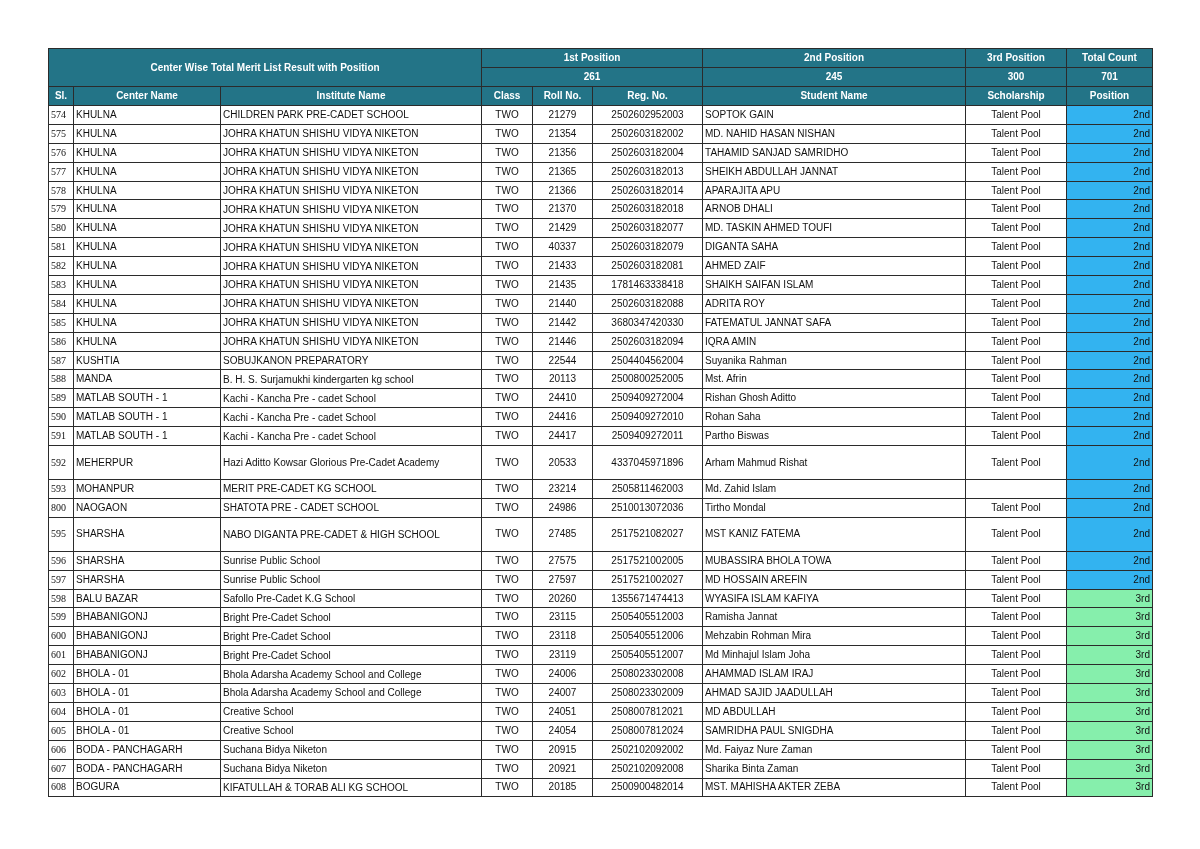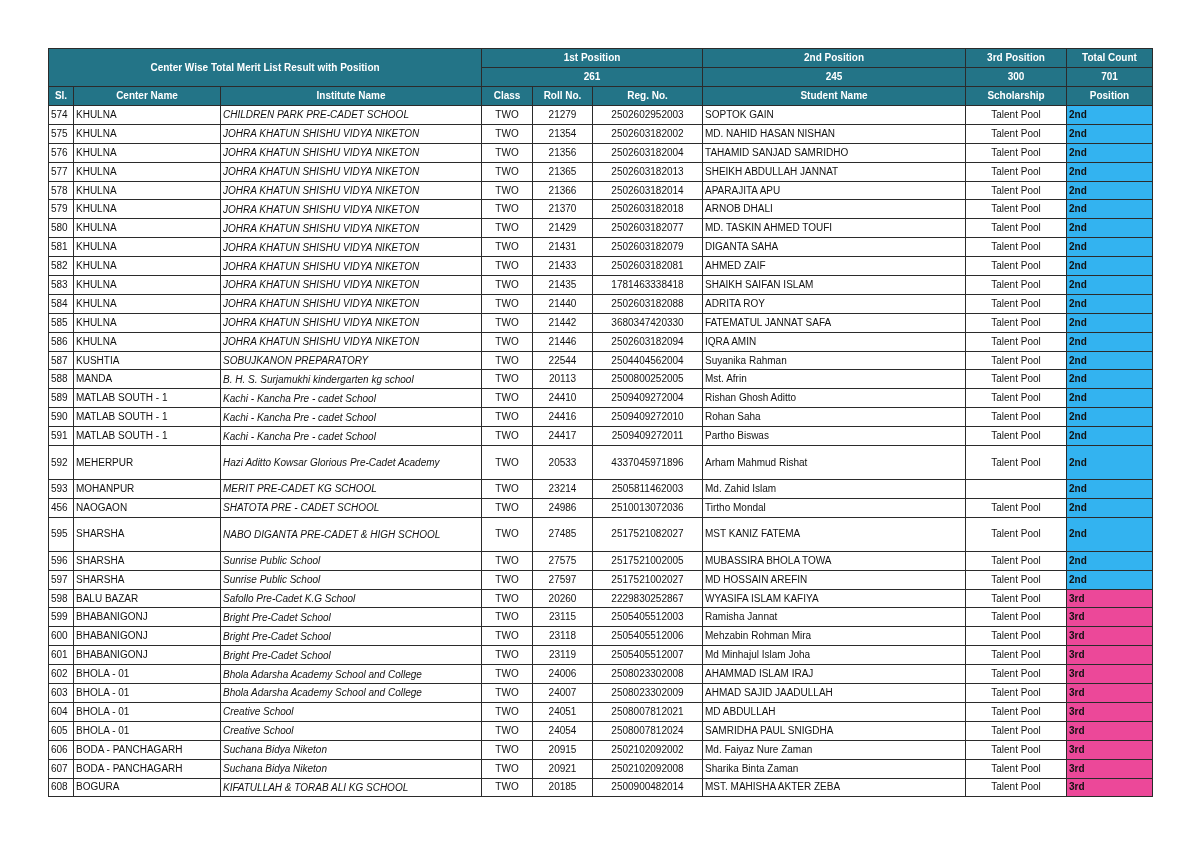--- a/index.html
+++ b/index.html
@@ -13,26 +13,26 @@
       border: 1px solid #2b2b2b; padding: 0 2px; line-height: 14px;
       white-space: nowrap; overflow: hidden;
     }
     thead th {
       background: #237487; color: #ffffff; font-weight: bold; text-align: center;
       border: 1px solid #a9d3dc; height: 18px;
     }
     thead tr.r3 th { height: 18px; margin-top: 32px; }
     tbody tr { height: 18.9px; }
     tbody tr.tall { height: 34px; }
-    tbody td.wrap { white-space: normal; line-height: 15px; font-style: italic; }
+    tbody td.wrap { white-space: normal; line-height: 15px; }
     td.c { text-align: center; }
-    td.sl { padding: 0 1px; }
-    td.pos { text-align: left; font-weight: bold; }
+    td.sl { padding: 0 1px; font-family: Liberation Serif, serif; }
+    td.pos { text-align: right; font-weight: normal; }
     td.pos.p2 { background: #33b3f0; }
-    td.pos.p3 { background: #ec4899; }
+    td.pos.p3 { background: #86efac; }
   </style>
 </head>
 <body>
 
 <table class="merit">
   <colgroup>
     <col style="width:25px">
     <col style="width:147px">
     <col style="width:261px">
     <col style="width:51px">
@@ -144,21 +144,21 @@
         <td class="c">2502603182077</td>
         <td>MD. TASKIN AHMED TOUFI</td>
         <td class="c">Talent Pool</td>
         <td class="pos p2">2nd</td>
       </tr>
       <tr>
         <td class="sl">581</td>
         <td>KHULNA</td>
         <td class="wrap">JOHRA KHATUN SHISHU VIDYA NIKETON</td>
         <td class="c">TWO</td>
-        <td class="c">21431</td>
+        <td class="c">40337</td>
         <td class="c">2502603182079</td>
         <td>DIGANTA SAHA</td>
         <td class="c">Talent Pool</td>
         <td class="pos p2">2nd</td>
       </tr>
       <tr>
         <td class="sl">582</td>
         <td>KHULNA</td>
         <td class="wrap">JOHRA KHATUN SHISHU VIDYA NIKETON</td>
         <td class="c">TWO</td>
@@ -283,21 +283,21 @@
         <td>MOHANPUR</td>
         <td class="wrap">MERIT PRE-CADET KG SCHOOL</td>
         <td class="c">TWO</td>
         <td class="c">23214</td>
         <td class="c">2505811462003</td>
         <td>Md. Zahid Islam</td>
         <td class="c"></td>
         <td class="pos p2">2nd</td>
       </tr>
       <tr>
-        <td class="sl">456</td>
+        <td class="sl">800</td>
         <td>NAOGAON</td>
         <td class="wrap">SHATOTA PRE - CADET SCHOOL</td>
         <td class="c">TWO</td>
         <td class="c">24986</td>
         <td class="c">2510013072036</td>
         <td>Tirtho Mondal</td>
         <td class="c">Talent Pool</td>
         <td class="pos p2">2nd</td>
       </tr>
       <tr class="tall">
@@ -332,21 +332,21 @@
         <td>MD HOSSAIN AREFIN</td>
         <td class="c">Talent Pool</td>
         <td class="pos p2">2nd</td>
       </tr>
       <tr>
         <td class="sl">598</td>
         <td>BALU BAZAR</td>
         <td class="wrap">Safollo Pre-Cadet K.G School</td>
         <td class="c">TWO</td>
         <td class="c">20260</td>
-        <td class="c">2229830252867</td>
+        <td class="c">1355671474413</td>
         <td>WYASIFA ISLAM KAFIYA</td>
         <td class="c">Talent Pool</td>
         <td class="pos p3">3rd</td>
       </tr>
       <tr>
         <td class="sl">599</td>
         <td>BHABANIGONJ</td>
         <td class="wrap">Bright Pre-Cadet School</td>
         <td class="c">TWO</td>
         <td class="c">23115</td>

